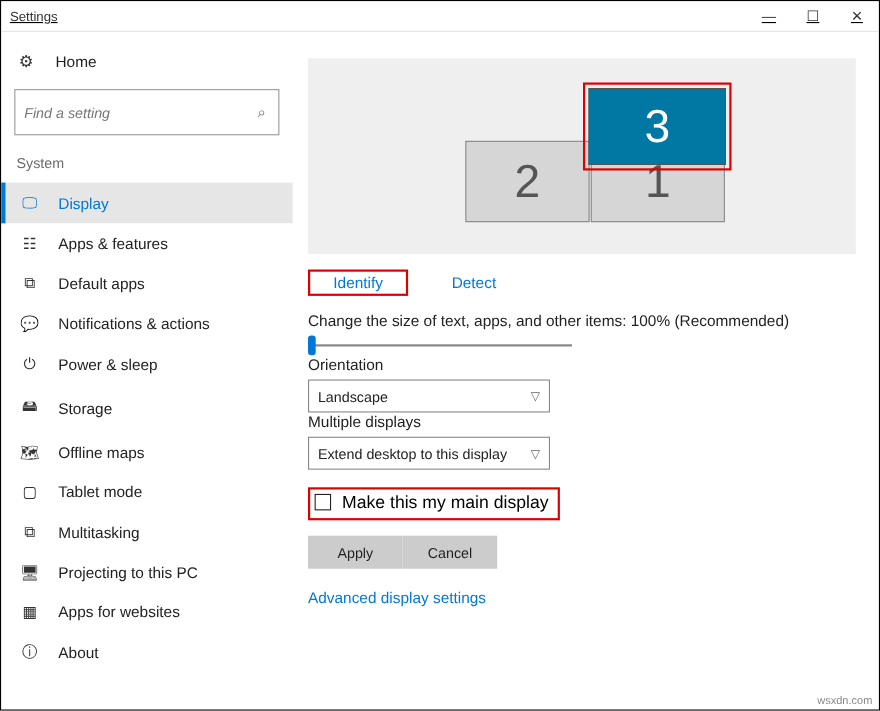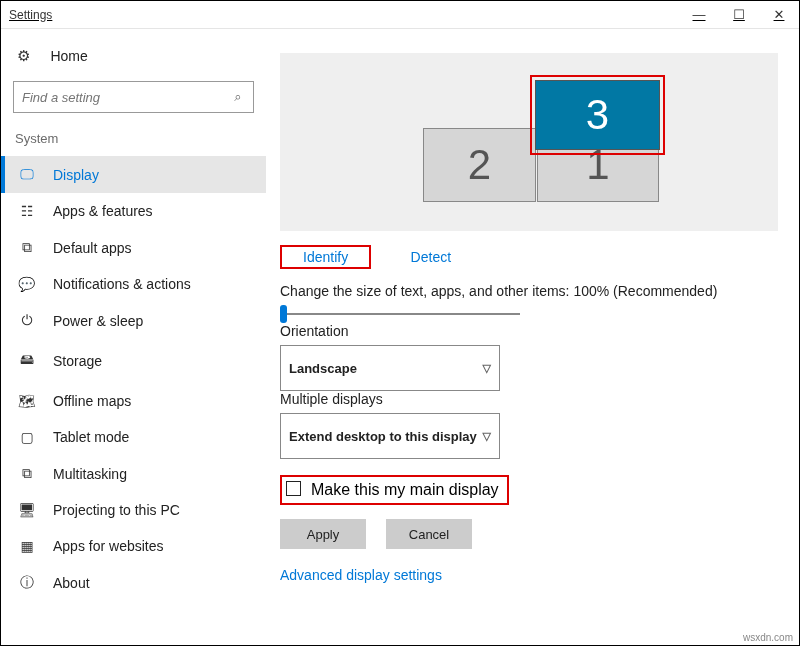--- a/index.html
+++ b/index.html
@@ -6,21 +6,21 @@
     body { width: 800px; height: 646px; background: #fff; overflow: hidden; position: relative; border: 1px solid #000; }
     .titlebar { height: 28px; display: flex; align-items: center; justify-content: space-between; padding-left: 8px; border-bottom: 1px solid #e5e5e5; text-decoration: underline; }
     .titlebar-title { font-size: 12px; color: #333; }
     .window-controls { display: flex; }
     .window-btn { width: 40px; height: 28px; display: flex; align-items: center; justify-content: center; font-size: 13px; color: #333; }
     .content { display: flex; height: calc(100% - 28px); }
     .sidebar { width: 265px; padding: 12px 0 0 0; }
     .home-row { display: flex; align-items: center; padding: 6px 16px; margin-bottom: 10px; }
     .home-row .icon { margin-right: 20px; font-size: 15px; color: #333; }
     .home-label { font-size: 14px; color: #222; }
-    .search-box { margin: 0 12px 14px 12px; border: 1px solid #999; height: 32px; display: flex; align-items: center; }
+    .search-box { margin: 0 12px 14px 12px; border: 1px solid #999; height: 42px; display: flex; align-items: center; }
     .search-box input { border: none; outline: none; flex: 1; font-size: 13px; padding: 0 8px; color: #666; background: transparent; font-style: italic; }
     .search-icon { width: 30px; text-align: center; color: #666; font-size: 13px; }
     .section-label { font-size: 13px; color: #6b6b6b; padding: 4px 14px 10px 14px; }
     .nav-item { display: flex; align-items: center; padding: 10px 14px; font-size: 14px; color: #222; position: relative; }
     .nav-item .icon { width: 24px; margin-right: 14px; text-align: center; color: #333; font-size: 14px; }
     .nav-item.active { background: #e6e6e6; }
     .nav-item.active::before { content: ""; position: absolute; left: 0; top: 0; bottom: 0; width: 4px; background: #0078d7; }
     .nav-item.active .icon, .nav-item.active span.lbl { color: #0078d7; }
     .main { flex: 1; padding: 14px 20px 0 14px; overflow-y: auto; }
     .page-title { font-size: 22px; font-weight: 400; padding: 4px 8px; display: inline-block; }
@@ -31,25 +31,25 @@
     .mon1 { left: 257px; top: 75px; width: 122px; height: 74px; background: #d6d6d6; border: 1px solid #888; }
     .mon3-hl { position: absolute; left: 250px; top: 22px; width: 135px; height: 80px; border: 2px solid #d00; padding: 3px; }
     .mon3 { width: 125px; height: 70px; background: #0178a4; border: 1px solid #555; color: #fff; display:flex; align-items:center; justify-content:center; }
     .links { margin-top: 14px; }
     .link { color: #0078d7; font-size: 14px; margin-right: 14px; display: inline-block; padding: 2px 21px; }
     .scale-label { font-size: 14px; color: #222; margin-top: 14px; }
     .slider-row { margin-top: 6px; width: 240px; height: 18px; position: relative; }
     .slider-track { position: absolute; left: 0; right: 0; top: 8px; height: 2px; background: #888; }
     .slider-thumb { position: absolute; left: 0; top: 0; width: 7px; height: 18px; background: #0078d7; border-radius: 3px; }
     .field-label { font-size: 14px; color: #222; }
-    .dropdown { margin-top: 6px; width: 220px; height: 46px; border: 1px solid #888; display: flex; align-items: center; justify-content: space-between; padding: 0 8px; font-size: 13px; color: #222; font-weight: bold; }
+    .dropdown { margin-top: 6px; width: 220px; height: 30px; border: 1px solid #888; display: flex; align-items: center; justify-content: space-between; padding: 0 8px; font-size: 13px; color: #222; }
     .dropdown .chev { color: #666; font-size: 11px; }
     .checkbox-row { margin-top: 16px; display: inline-flex; align-items: flex-start; padding: 4px 8px 4px 4px; }
     .chkbox { width: 15px; height: 15px; border: 1.5px solid #222; margin-right: 10px; }
-    .btn-row { margin-top: 14px; display: flex; gap: 20px; }
+    .btn-row { margin-top: 14px; display: flex; }
     .btn { width: 86px; height: 30px; background: #ccc; border: none; font-size: 13px; color: #222; display:flex; align-items:center; justify-content:center; }
     .adv-link { color: #0078d7; font-size: 14px; margin-top: 18px; display: inline-block; }
     .watermark { position: absolute; right: 6px; bottom: 2px; font-size: 10px; color: #888; }
   </style>
 </head>
 <body>
 
 <div class="titlebar">
   <div class="titlebar-title">Settings</div>
   <div class="window-controls">

